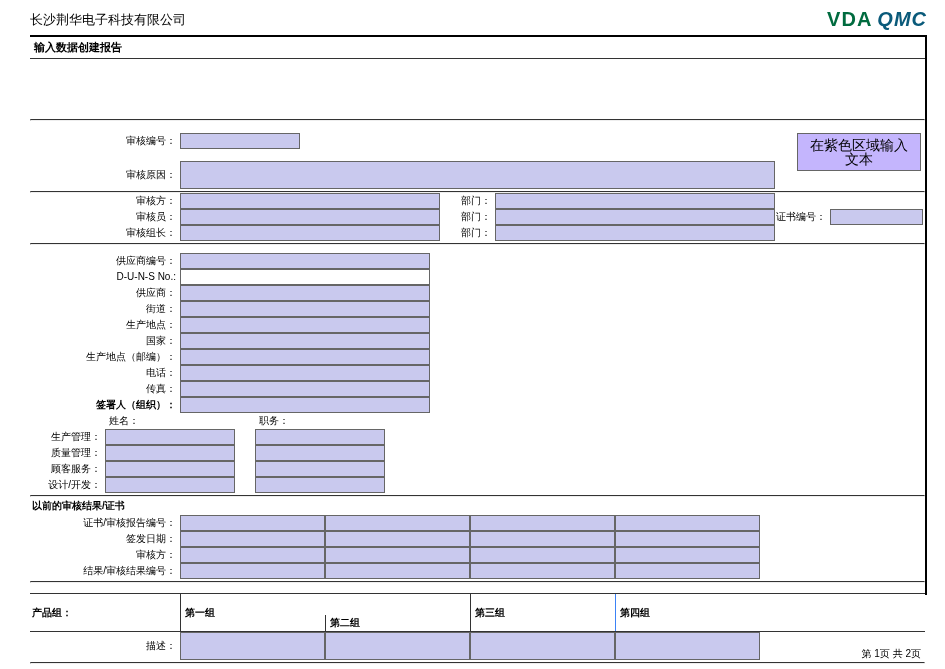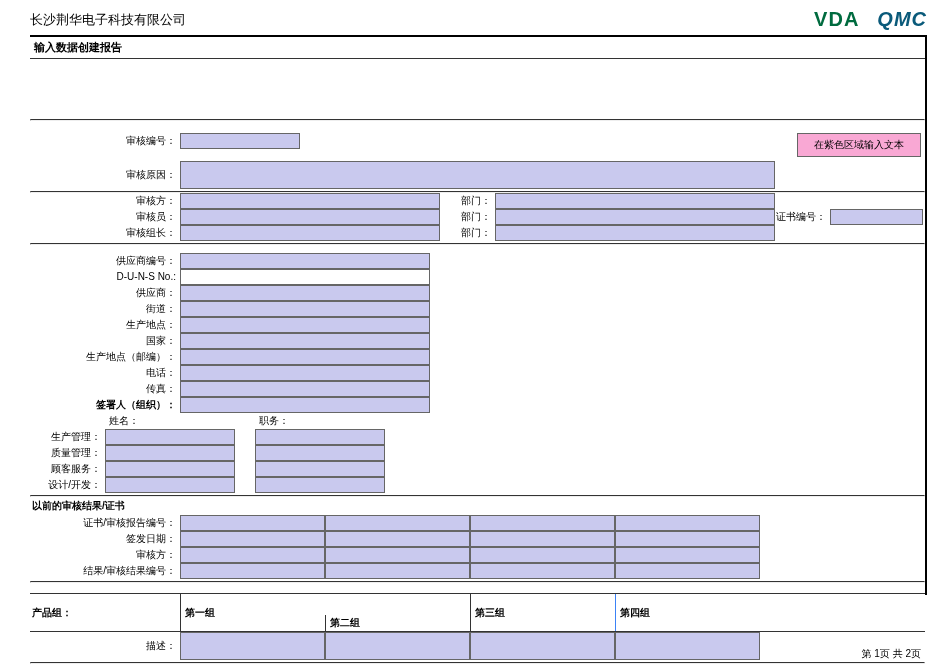--- a/index.html
+++ b/index.html
@@ -21,21 +21,21 @@
     justify-content: space-between;
     align-items: center;
     padding: 8px 18px 2px 30px;
   }
   .company {
     font-size: 13px;
   }
   .logo-block {
     display: flex;
     align-items: center;
-    gap: 18px;
+    gap: 5px;
     font-weight: bold;
     font-size: 20px;
     letter-spacing: 1px;
   }
   .vda {
     color: #006b3f;
     font-family: Arial, sans-serif;
     font-weight: 900;
   }
   .qmc {
@@ -89,23 +89,23 @@
     background: #c9c9ee;
     border: 0.5px solid #666;
     min-height: 14px;
     box-sizing: border-box;
     flex: none;
   }
   .fld-white {
     background: #fff;
   }
   .hint {
-    background: #f9a8d4;
+    background: #c4b5fd;
     text-align: center;
-    font-size: 10px;
+    font-size: 14px;
     padding: 4px 6px;
     border: 0.5px solid #666;
   }
   .spacer {
     height: 12px;
   }
   .sub-header {
     font-weight: bold;
     font-size: 10px;
     padding: 2px 2px;

